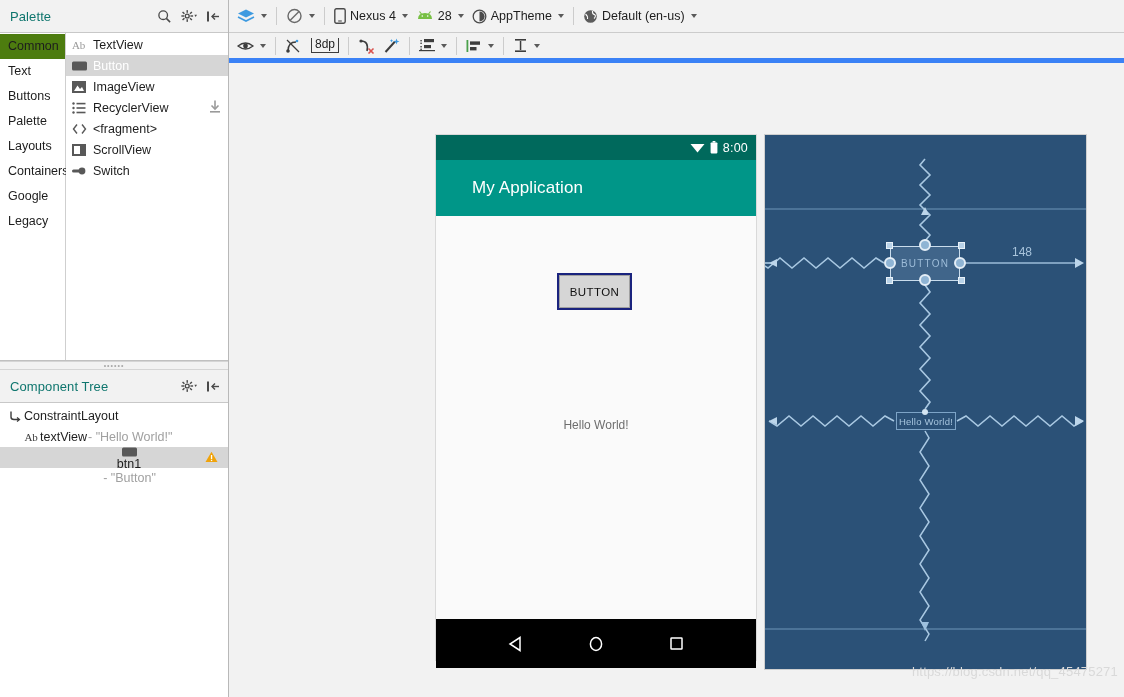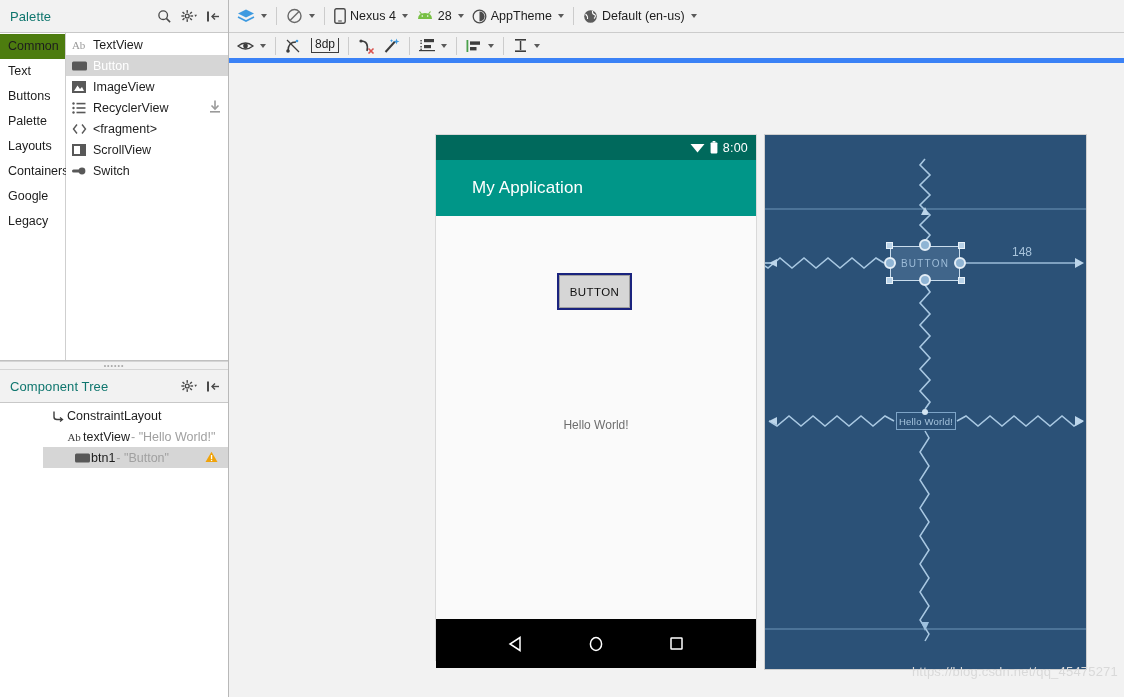--- a/index.html
+++ b/index.html
@@ -149,33 +149,33 @@
     color: #a9a9a9;
     font-size: 7px;
     line-height: 7px;
   }
 
   
   .tree-body {
     flex: 1 1 auto;
     background: #ffffff;
     padding-top: 2px;
-    padding-left: 43px;
   }
   .tree-row {
     height: 21px;
     display: flex;
     align-items: center;
     font-size: 12.5px;
     white-space: nowrap;
     cursor: default;
     position: relative;
   }
   .tree-row.sel {
     background: #d6d6d6;
+    flex-direction: column;
   }
   .tree-ico {
     width: 18px;
     display: inline-flex;
     align-items: center;
     justify-content: center;
     flex: 0 0 auto;
   }
   .tree-name { color: #1d1d1d; }
   .tree-row.sel .tree-name { color: #1d1d1d; font-weight: normal; }

